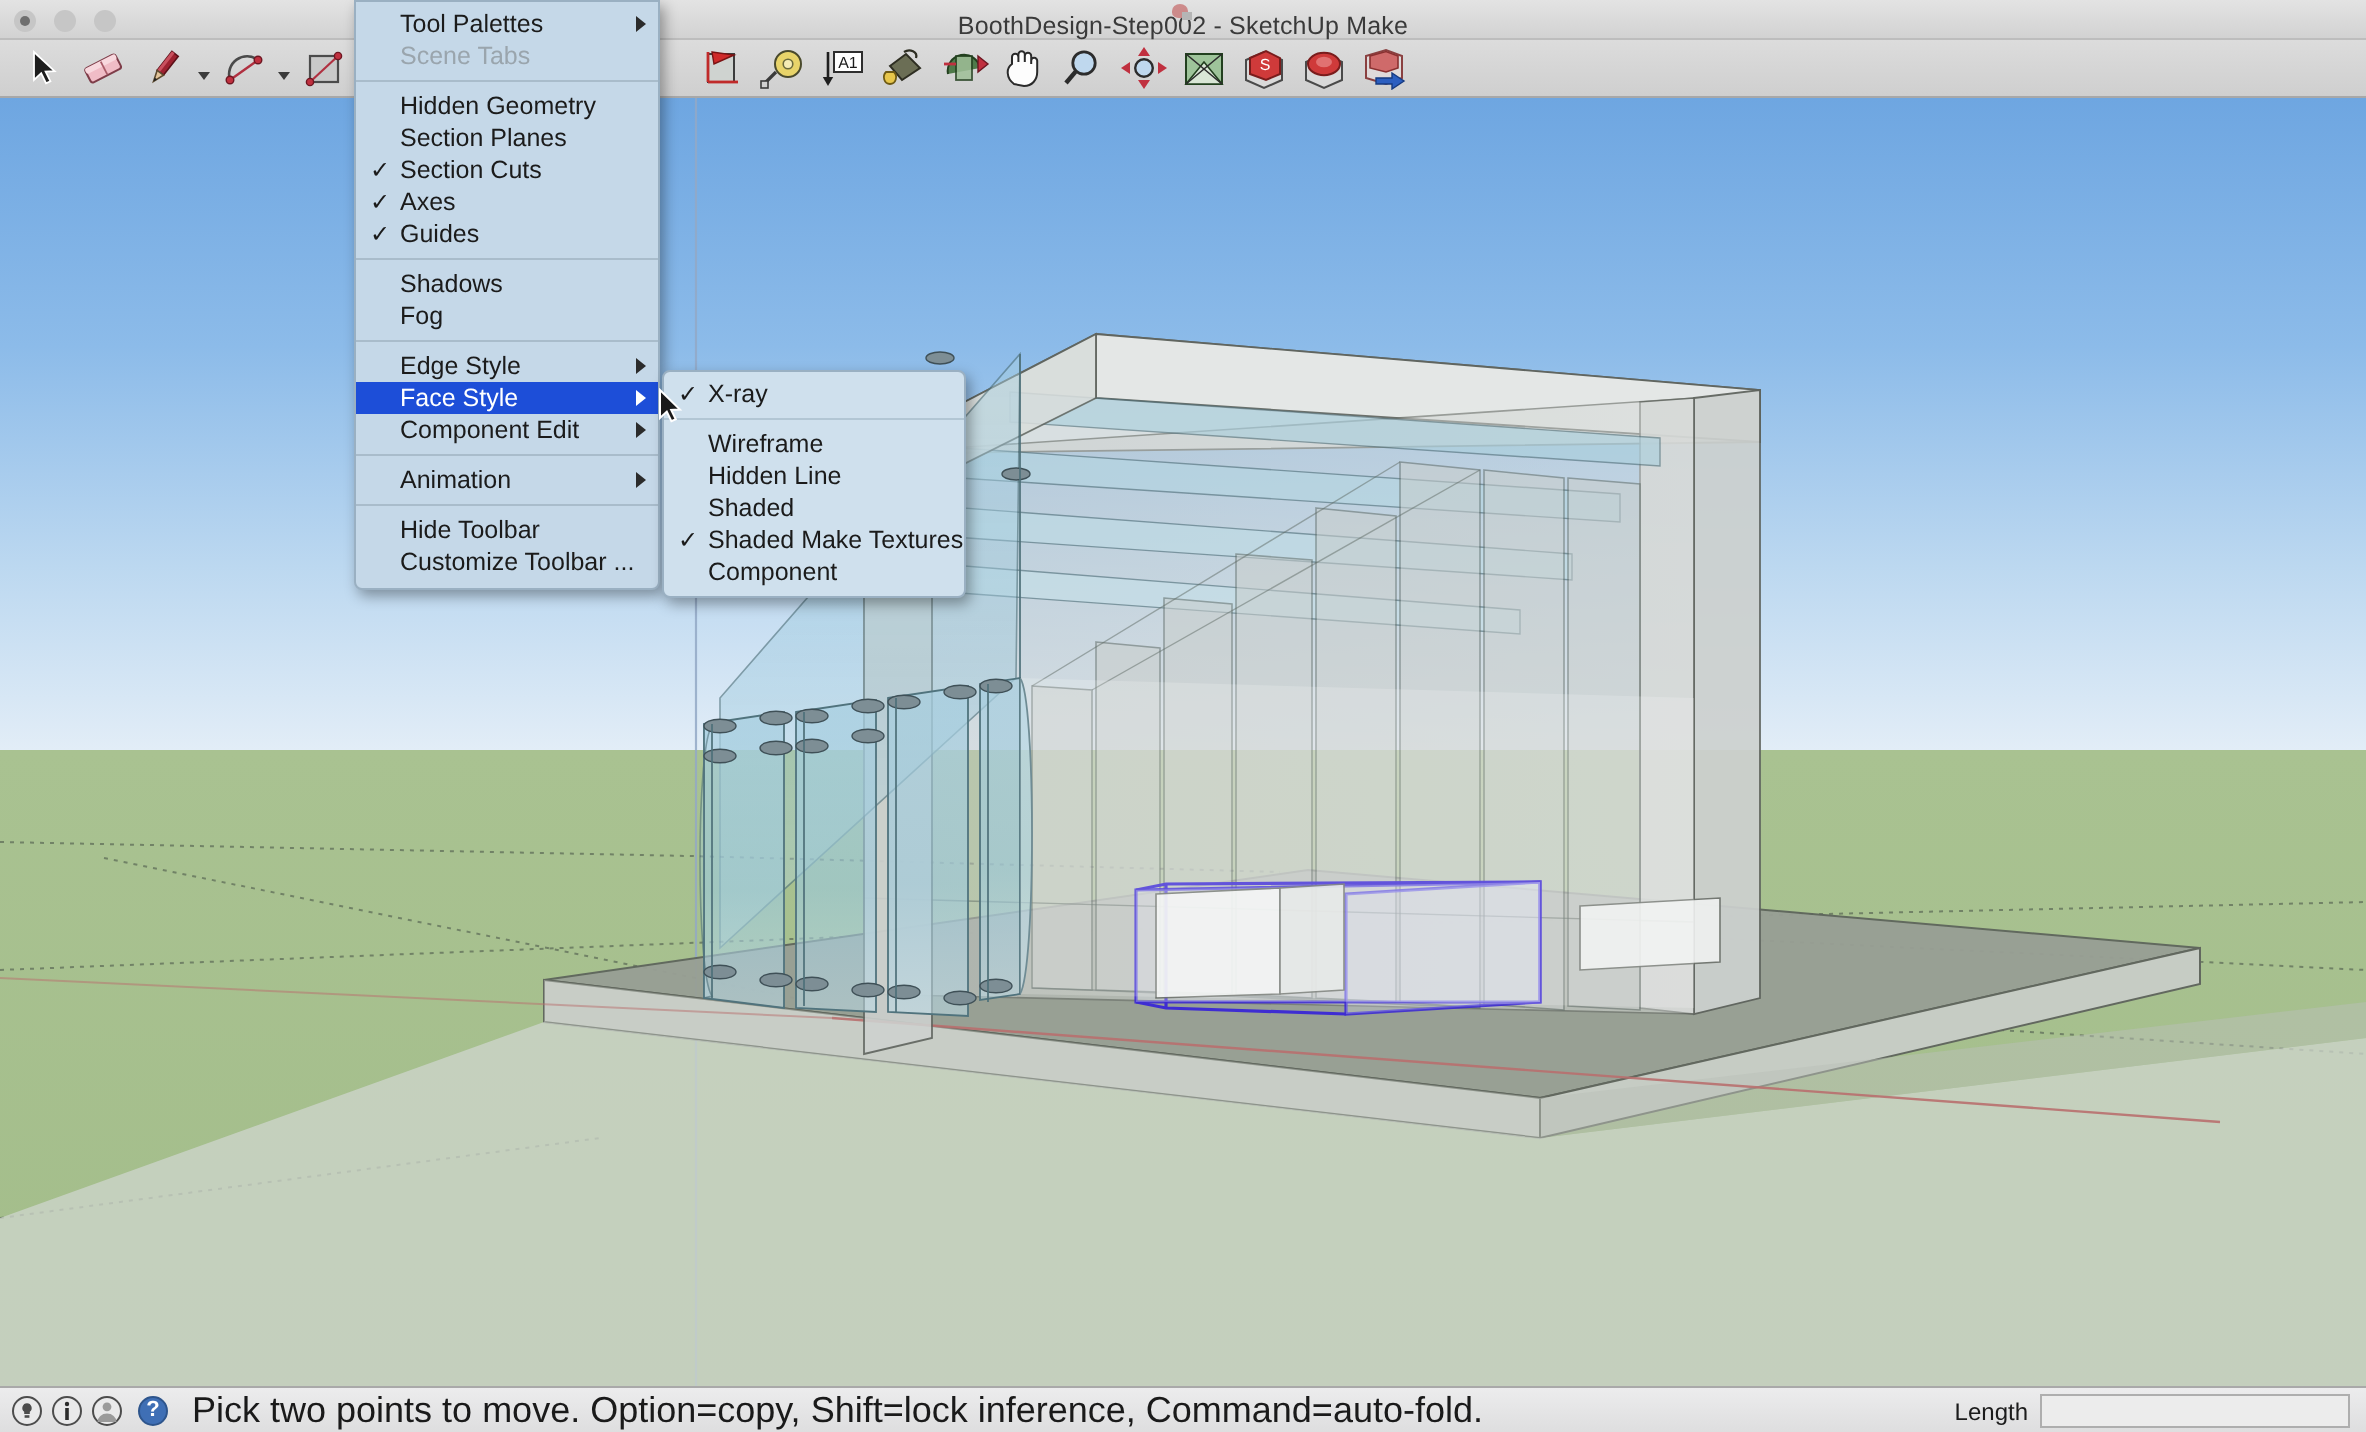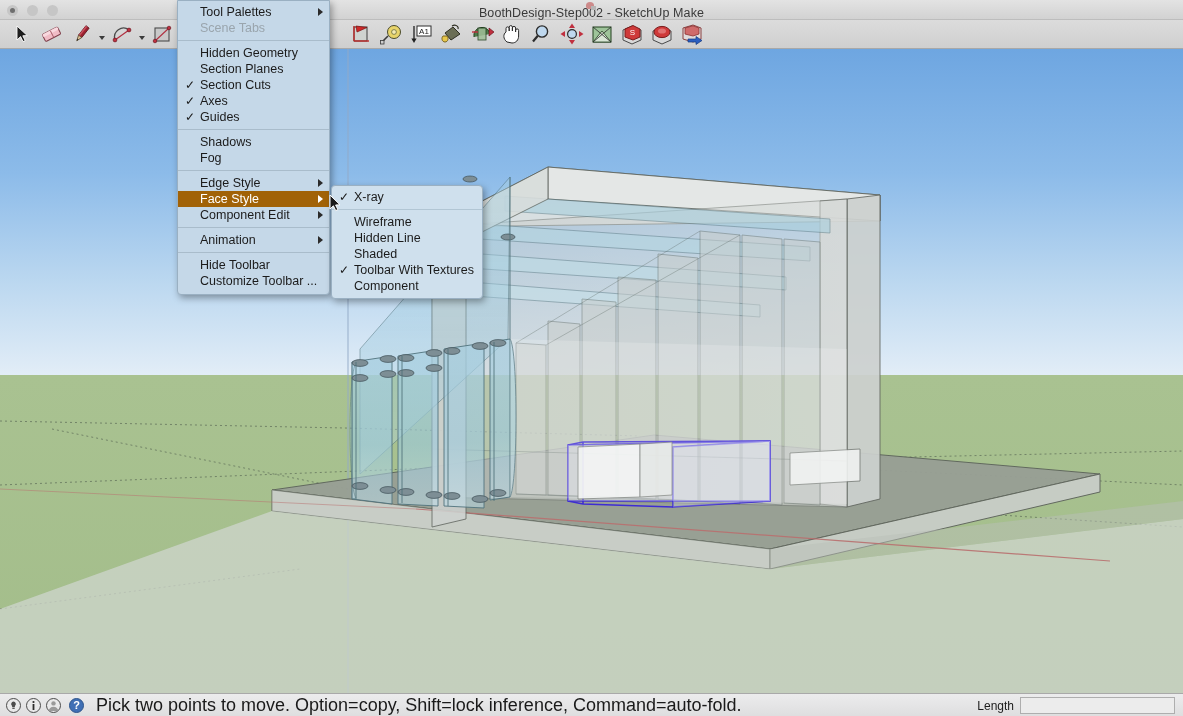--- a/index.html
+++ b/index.html
@@ -118,21 +118,21 @@
     background: #cfe0ed; border: 1px solid #9ab0c2; border-radius: 4px;
     box-shadow: 2px 3px 7px rgba(0,0,0,.35);
     padding: 3px 0 4px 0; z-index: 61;
   }
   .mi {
     position: relative; height: 16px; line-height: 16px;
     font-size: 12.5px; color: #1b1b1b;
     padding-left: 22px; padding-right: 16px; white-space: nowrap;
   }
   .mi.dim { color: #9aa5ad; }
-  .mi.sel { background: #a16207; color: #ffffff; }
+  .mi.sel { background: #1d4ed8; color: #ffffff; }
   .mi .check {
     position: absolute; left: 7px; top: 0; font-size: 12px; line-height: 16px;
   }
   .mi .arrow {
     position: absolute; right: 6px; top: 4px;
     width: 0; height: 0;
     border-top: 4px solid transparent; border-bottom: 4px solid transparent;
     border-left: 5px solid #2b2b2b;
   }
   .mi.sel .arrow { border-left-color: #ffffff; }
@@ -548,21 +548,21 @@
       <div class="mi"><span>Hide Toolbar</span></div>
       <div class="mi"><span>Customize Toolbar ...</span></div>
     </div>
 
   <div id="menu-face">
       <div class="mi"><span class="check">✓</span><span>X-ray</span></div>
       <div class="msep"></div>
       <div class="mi"><span>Wireframe</span></div>
       <div class="mi"><span>Hidden Line</span></div>
       <div class="mi"><span>Shaded</span></div>
-      <div class="mi"><span class="check">✓</span><span>Toolbar With Textures</span></div>
+      <div class="mi"><span class="check">✓</span><span>Shaded Make Textures</span></div>
       <div class="mi"><span>Component</span></div>
     </div>
 
   <div id="cursor">
     <svg width="13" height="19" viewBox="0 0 13 19">
       <path d="M1 1 L1 15 L4.4 11.8 L6.7 16.6 L8.9 15.6 L6.6 11 L11 10.8 Z" fill="#1a1a1a" stroke="#ffffff" stroke-width="1"></path>
     </svg>
   </div>
 
 </div>

